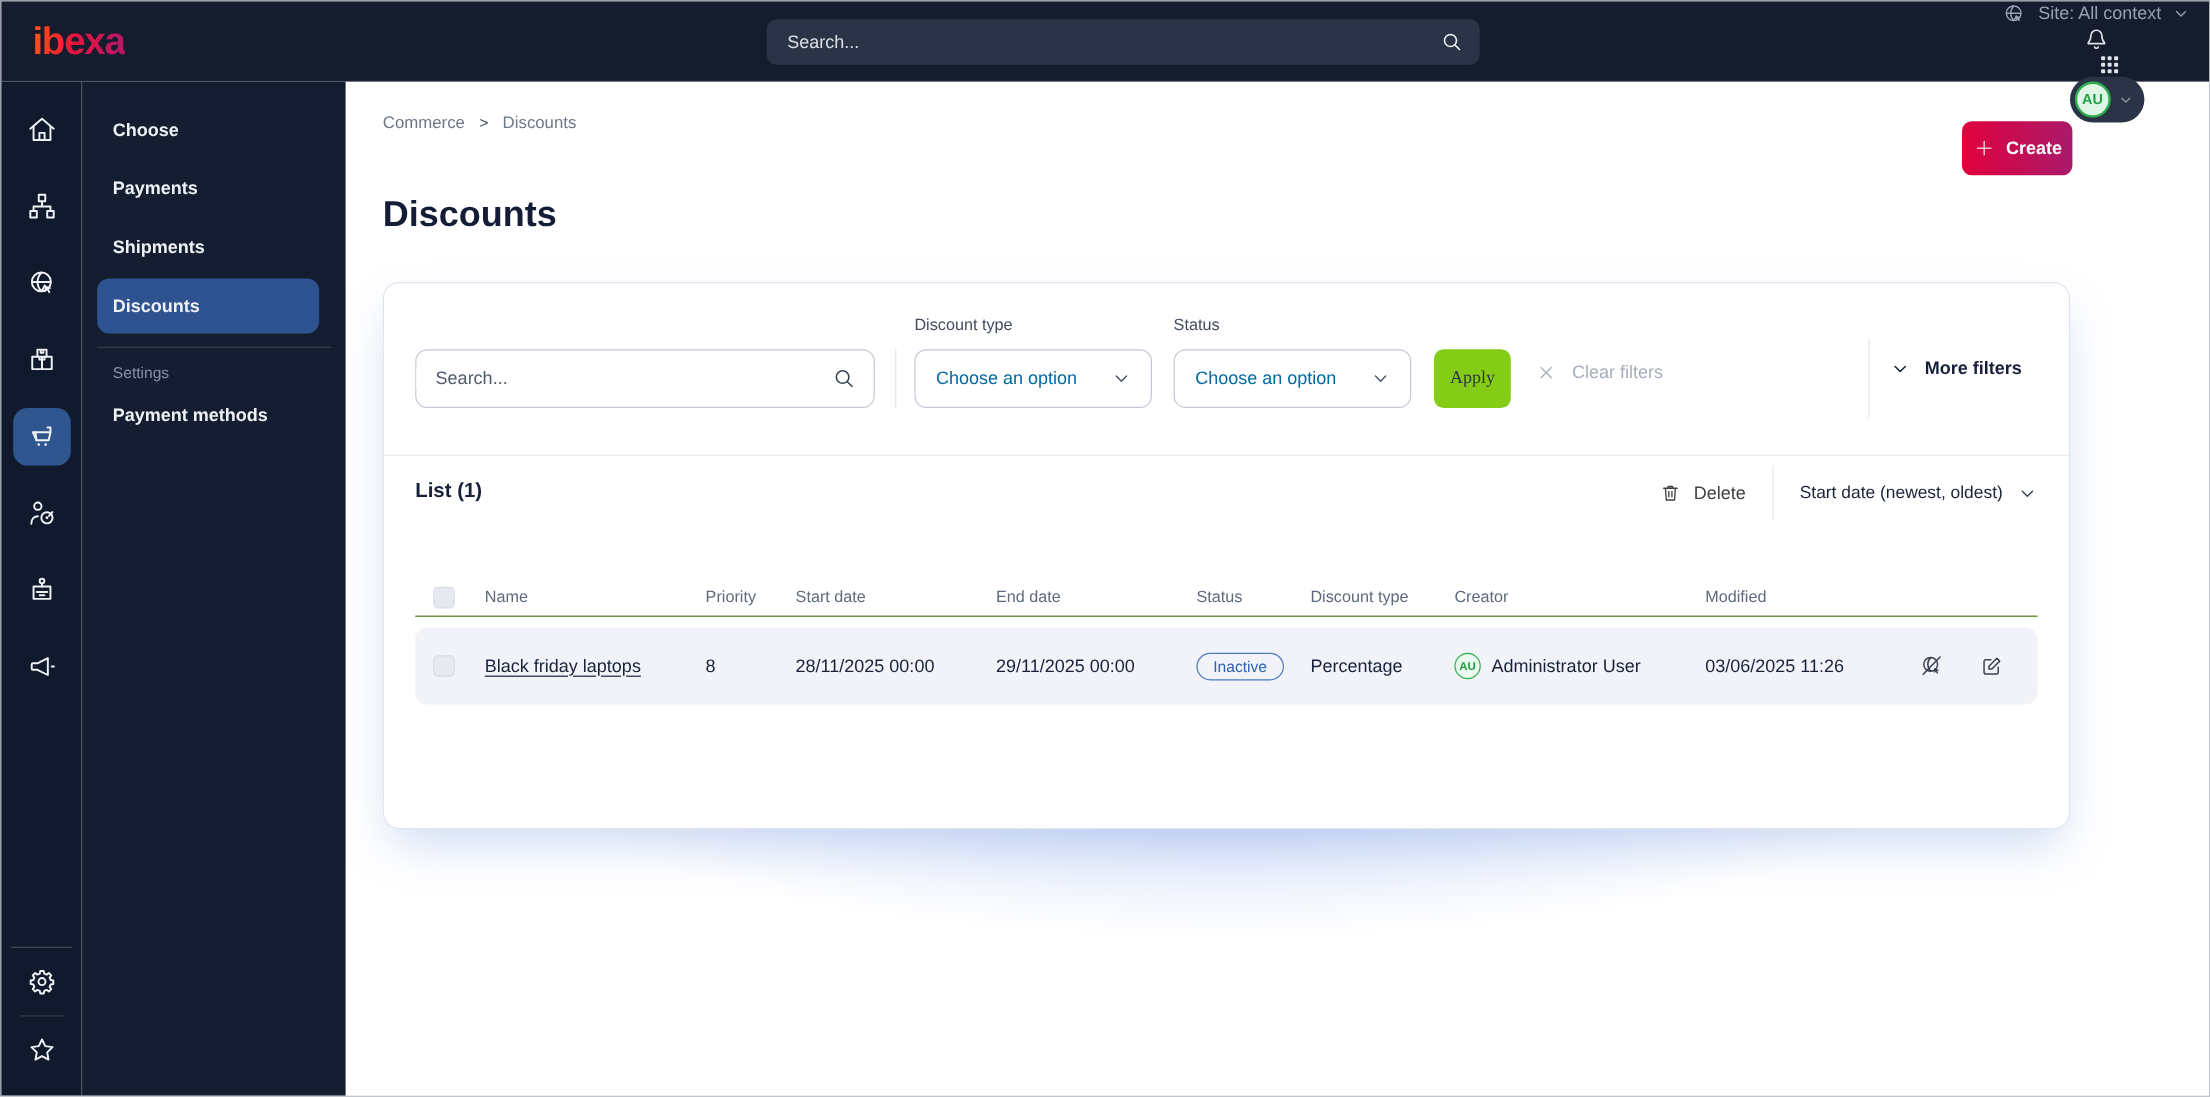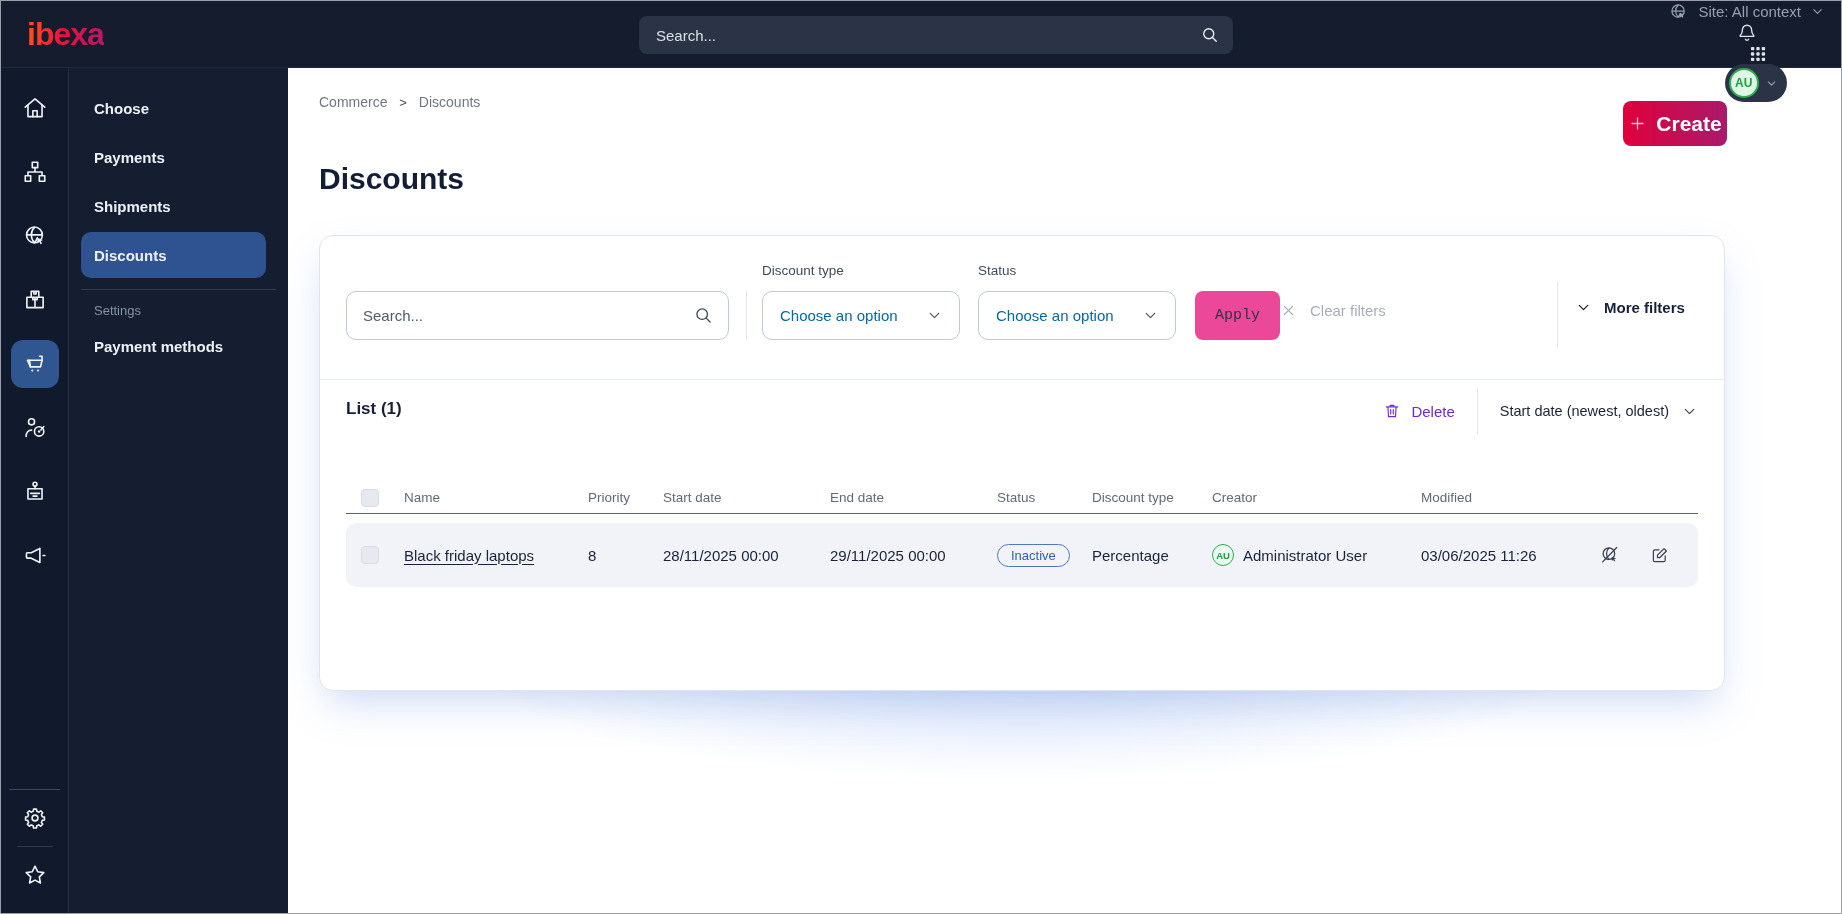--- a/index.html
+++ b/index.html
@@ -40,48 +40,48 @@
   .menu-divider { border-top:1px solid rgba(255,255,255,.13); margin:11px 12px 0 12px; }
   .menu-group-label { margin:13px 0 5px 25px; color:#8691a4; font-size:13px; }
 
   
   .main { position:absolute; top:67px; left:287px; width:1555px; height:847px; background:#fff; overflow:hidden; }
   .glow { position:absolute; top:600px; left:10px; width:1450px; height:270px; z-index:0;
           background:radial-gradient(ellipse 52% 58% at 50% 0%, rgba(148,178,240,.4), rgba(255,255,255,0) 72%); }
   .breadcrumb { position:absolute; top:26px; left:31px; font-size:14px; color:#6e7787; z-index:2; }
   .breadcrumb .sep { margin:0 8px; color:#424b5c; font-size:13px; }
   .bc-link { cursor:pointer; }
-  .create-btn { position:absolute; top:33px; right:116px; width:104px; height:45px; border-radius:8px; border:none; cursor:pointer; z-index:2;
-                background:linear-gradient(90deg,#e0013c 0%,#aa1a6b 100%); color:#fff; font-size:21px; font-weight:bold;
+  .create-btn { position:absolute; top:33px; right:116px; width:92px; height:45px; border-radius:8px; border:none; cursor:pointer; z-index:2;
+                background:linear-gradient(90deg,#e0013c 0%,#aa1a6b 100%); color:#fff; font-size:15px; font-weight:bold;
                 display:flex; align-items:center; justify-content:center; gap:9px; font-family:inherit; }
   .create-btn .plus { color:rgba(255,255,255,.75); display:flex; }
   .page-title { position:absolute; top:94px; left:31px; font-size:30px; font-weight:800; color:#131e36; z-index:2; }
 
   
   .card { position:absolute; top:167px; left:31px; width:1406px; height:456px; background:#fff; border:1px solid #e0e4ed; border-radius:14px; z-index:1;
           box-shadow:0 18px 40px -8px rgba(108,145,220,.35); }
   .filter-section { position:relative; height:144px; border-bottom:1px solid #e8ebf1; }
   .f-label { position:absolute; top:27px; font-size:13.5px; color:#414b5c; }
   .f-search { position:absolute; left:26px; top:55px; width:383px; height:49px; border:1px solid #c2c8d4; border-radius:10px; display:flex; align-items:center; background:#fff; }
   .f-search input { flex:1; border:none; outline:none; font-size:15px; color:#3c4556; padding:0 8px 0 16px; font-family:inherit; }
   .f-search input::placeholder { color:#4f5a6b; }
   .f-search .sicon { color:#3d4656; margin-right:14px; display:flex; }
   .f-vdiv { position:absolute; left:426px; top:55px; height:49px; width:1px; background:#e3e6ed; }
   .dropdown { position:absolute; top:55px; width:198px; height:49px; border:1px solid #c2c8d4; border-radius:10px; background:#fff; display:flex; align-items:center; justify-content:space-between; padding:0 16px 0 17px; cursor:pointer; }
   .dropdown .val { font-size:15px; color:#0369a1; }
   .dropdown .chev { color:#4a5364; display:flex; }
-  .apply-btn { position:absolute; left:875px; top:55px; width:85px; height:49px; background:#ec4899; border:none; border-radius:8px; font-size:15px; color:#2c3547; cursor:pointer; font-family:Liberation Mono, monospace; }
+  .apply-btn { position:absolute; left:875px; top:55px; width:64px; height:49px; background:#84cc16; border:none; border-radius:8px; font-size:15px; color:#2c3547; cursor:pointer; font-family:Liberation Serif, serif; }
   .clear-btn { position:absolute; left:960px; top:66px; display:flex; align-items:center; gap:13px; color:#a7aebb; font-size:15px; cursor:default; }
   .f-vdiv2 { position:absolute; left:1237px; top:46px; height:66px; width:1px; background:#e3e6ed; }
   .more-filters { position:absolute; left:1255px; top:63px; display:flex; align-items:center; gap:12px; color:#16203a; font-size:15px; font-weight:bold; cursor:pointer; }
 
   
   .list-title { position:absolute; left:26px; top:163px; font-size:17px; font-weight:bold; color:#16203a; }
   .list-controls { position:absolute; right:26px; top:152px; display:flex; align-items:center; height:46px; }
-  .delete-btn { display:flex; align-items:center; gap:10px; color:#6d28d9; font-size:15px; cursor:default; }
+  .delete-btn { display:flex; align-items:center; gap:10px; color:#404040; font-size:15px; cursor:default; }
   .lc-div { width:1px; height:46px; background:#e3e6ed; margin:0 22px; }
   .sort-select { display:flex; align-items:center; gap:12px; color:#1a2335; font-size:14.5px; cursor:pointer;justify-content:flex-end; }
   .sort-select .chev { color:#39404f; display:flex; }
 
   .table { position:absolute; left:26px; right:26px; top:246px; }
   .tgrid { display:grid; grid-template-columns:46px 184px 75px 167px 167px 95px 120px 209px 178px 1fr; align-items:center; }
   .thead { height:32px; border-bottom:1px solid #4d7c0f; color:#5f6a7c; font-size:13.5px; }
   .thead > div, .trow > div { padding-left:12px; }
   .thead > .cb-cell, .trow > .cb-cell { padding-left:15px; }
   .checkbox { width:18px; height:18px; background:#e7e9f1; border:1px solid #d9dce6; border-radius:4px; cursor:pointer; }

